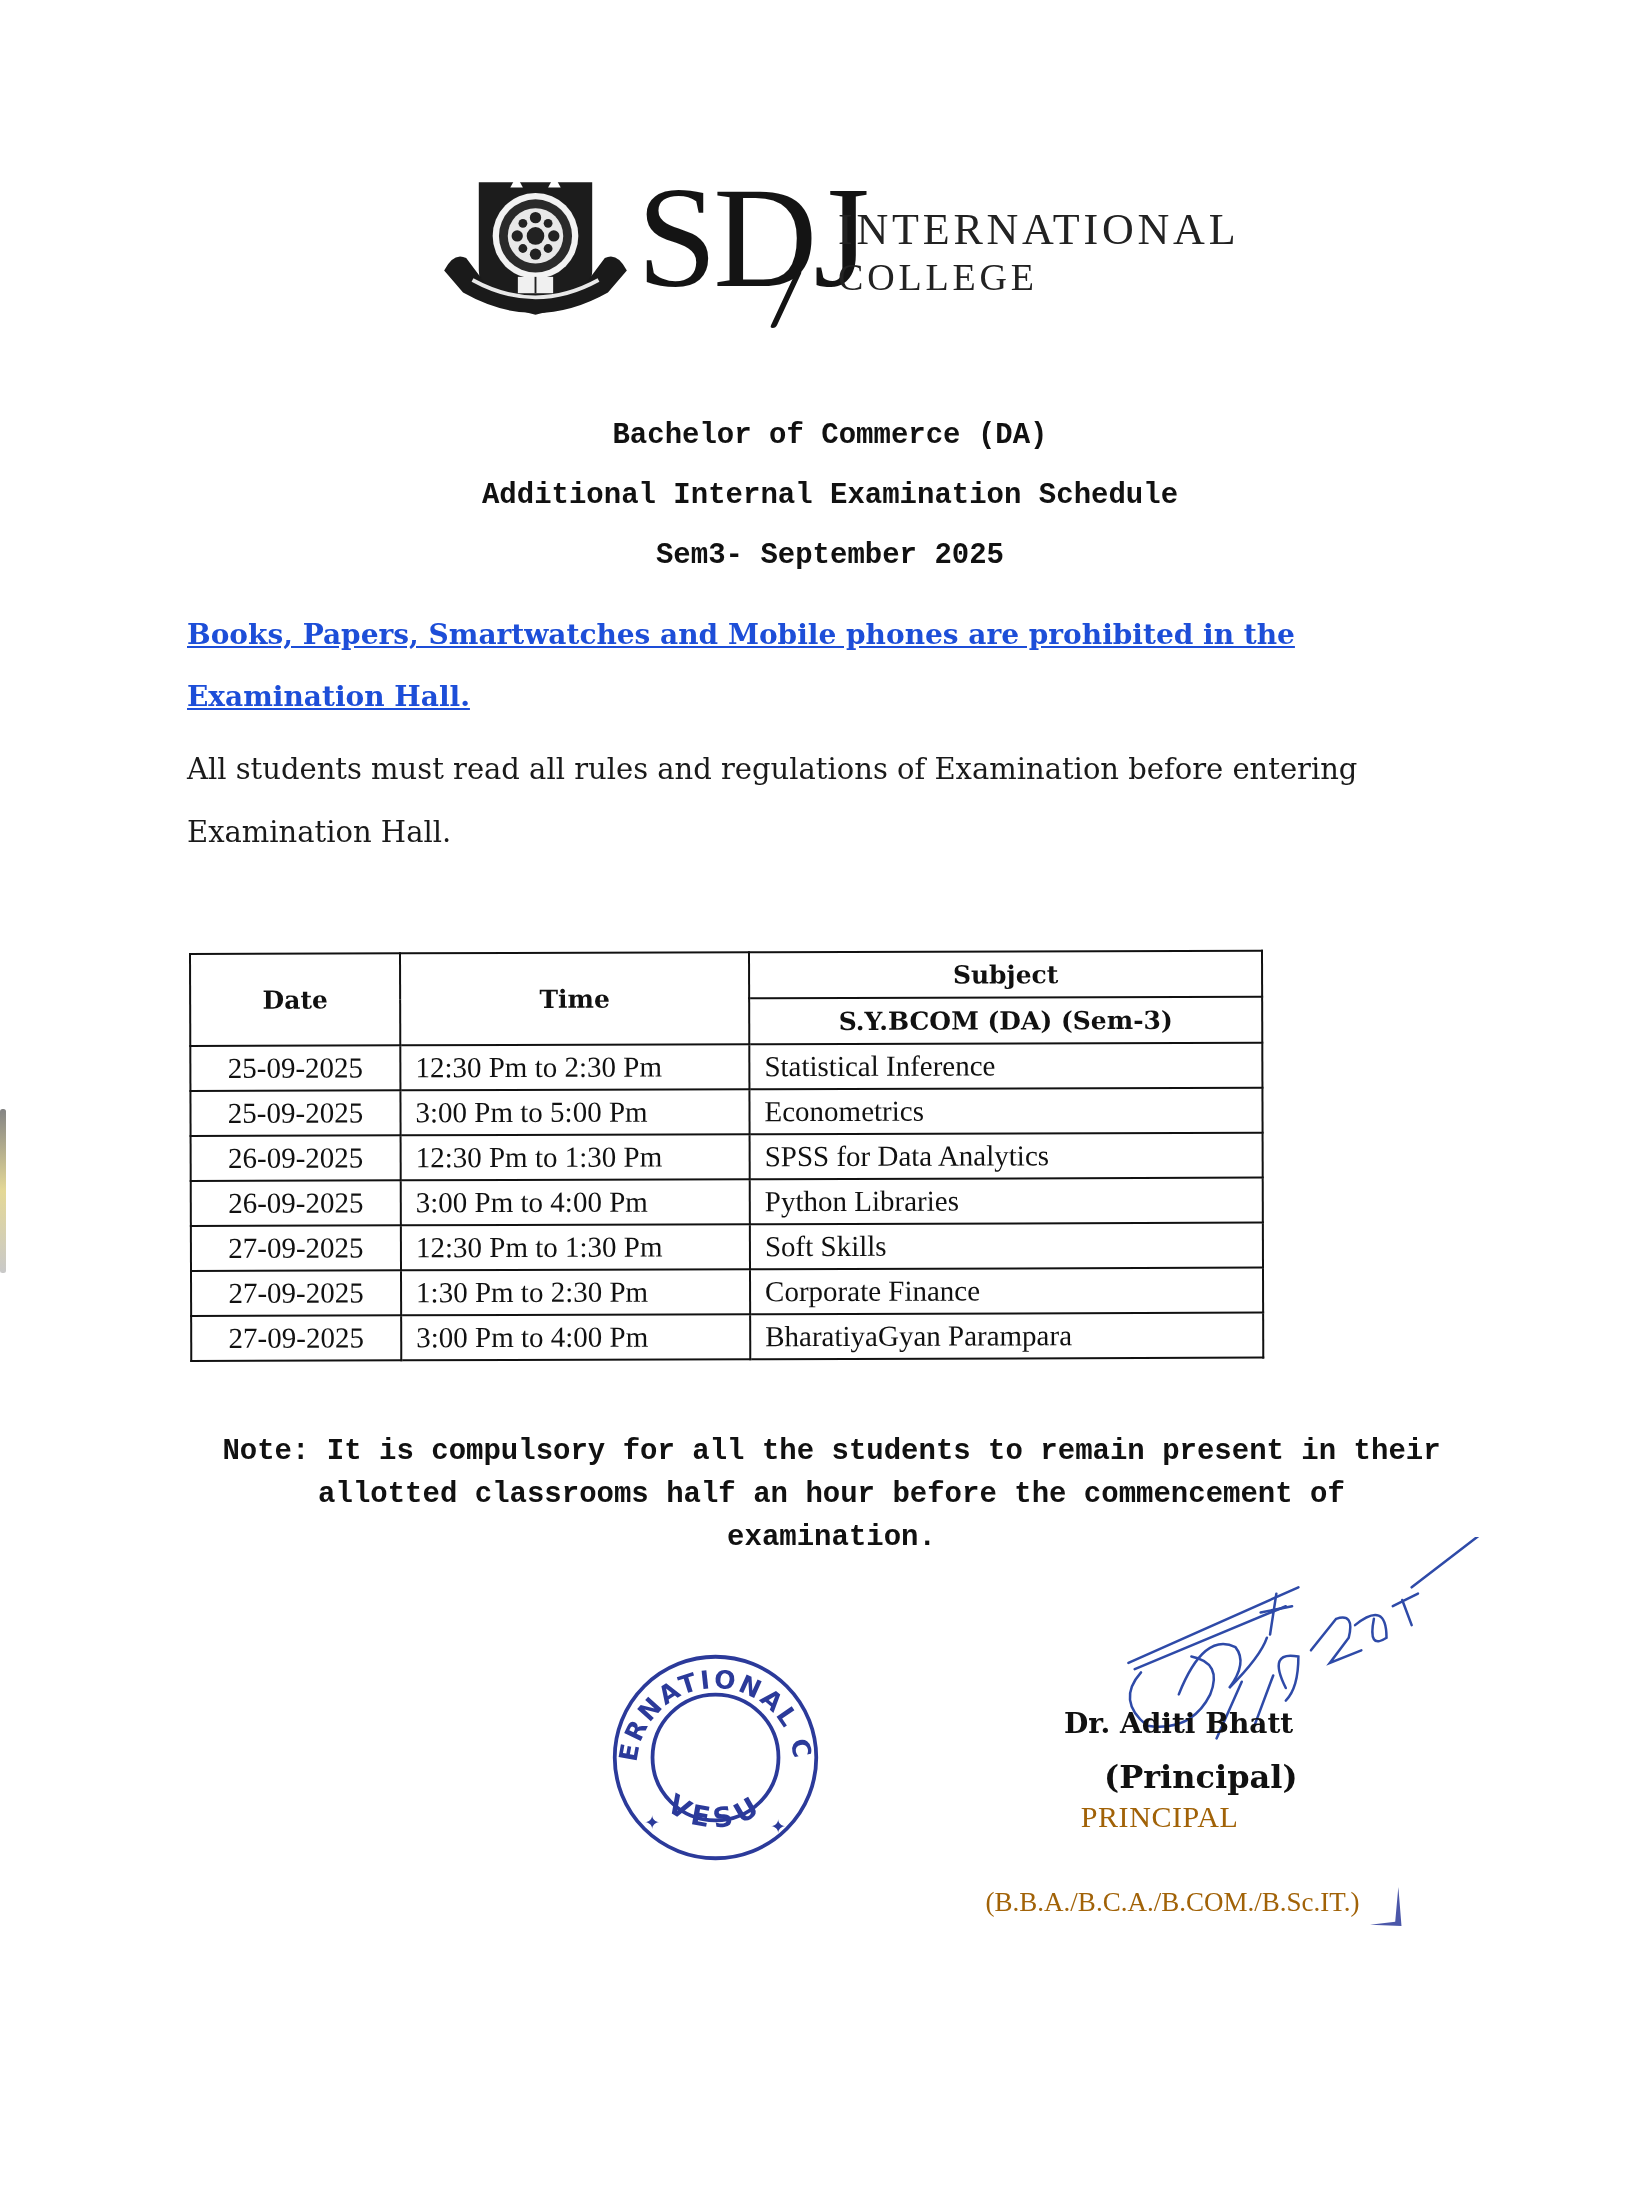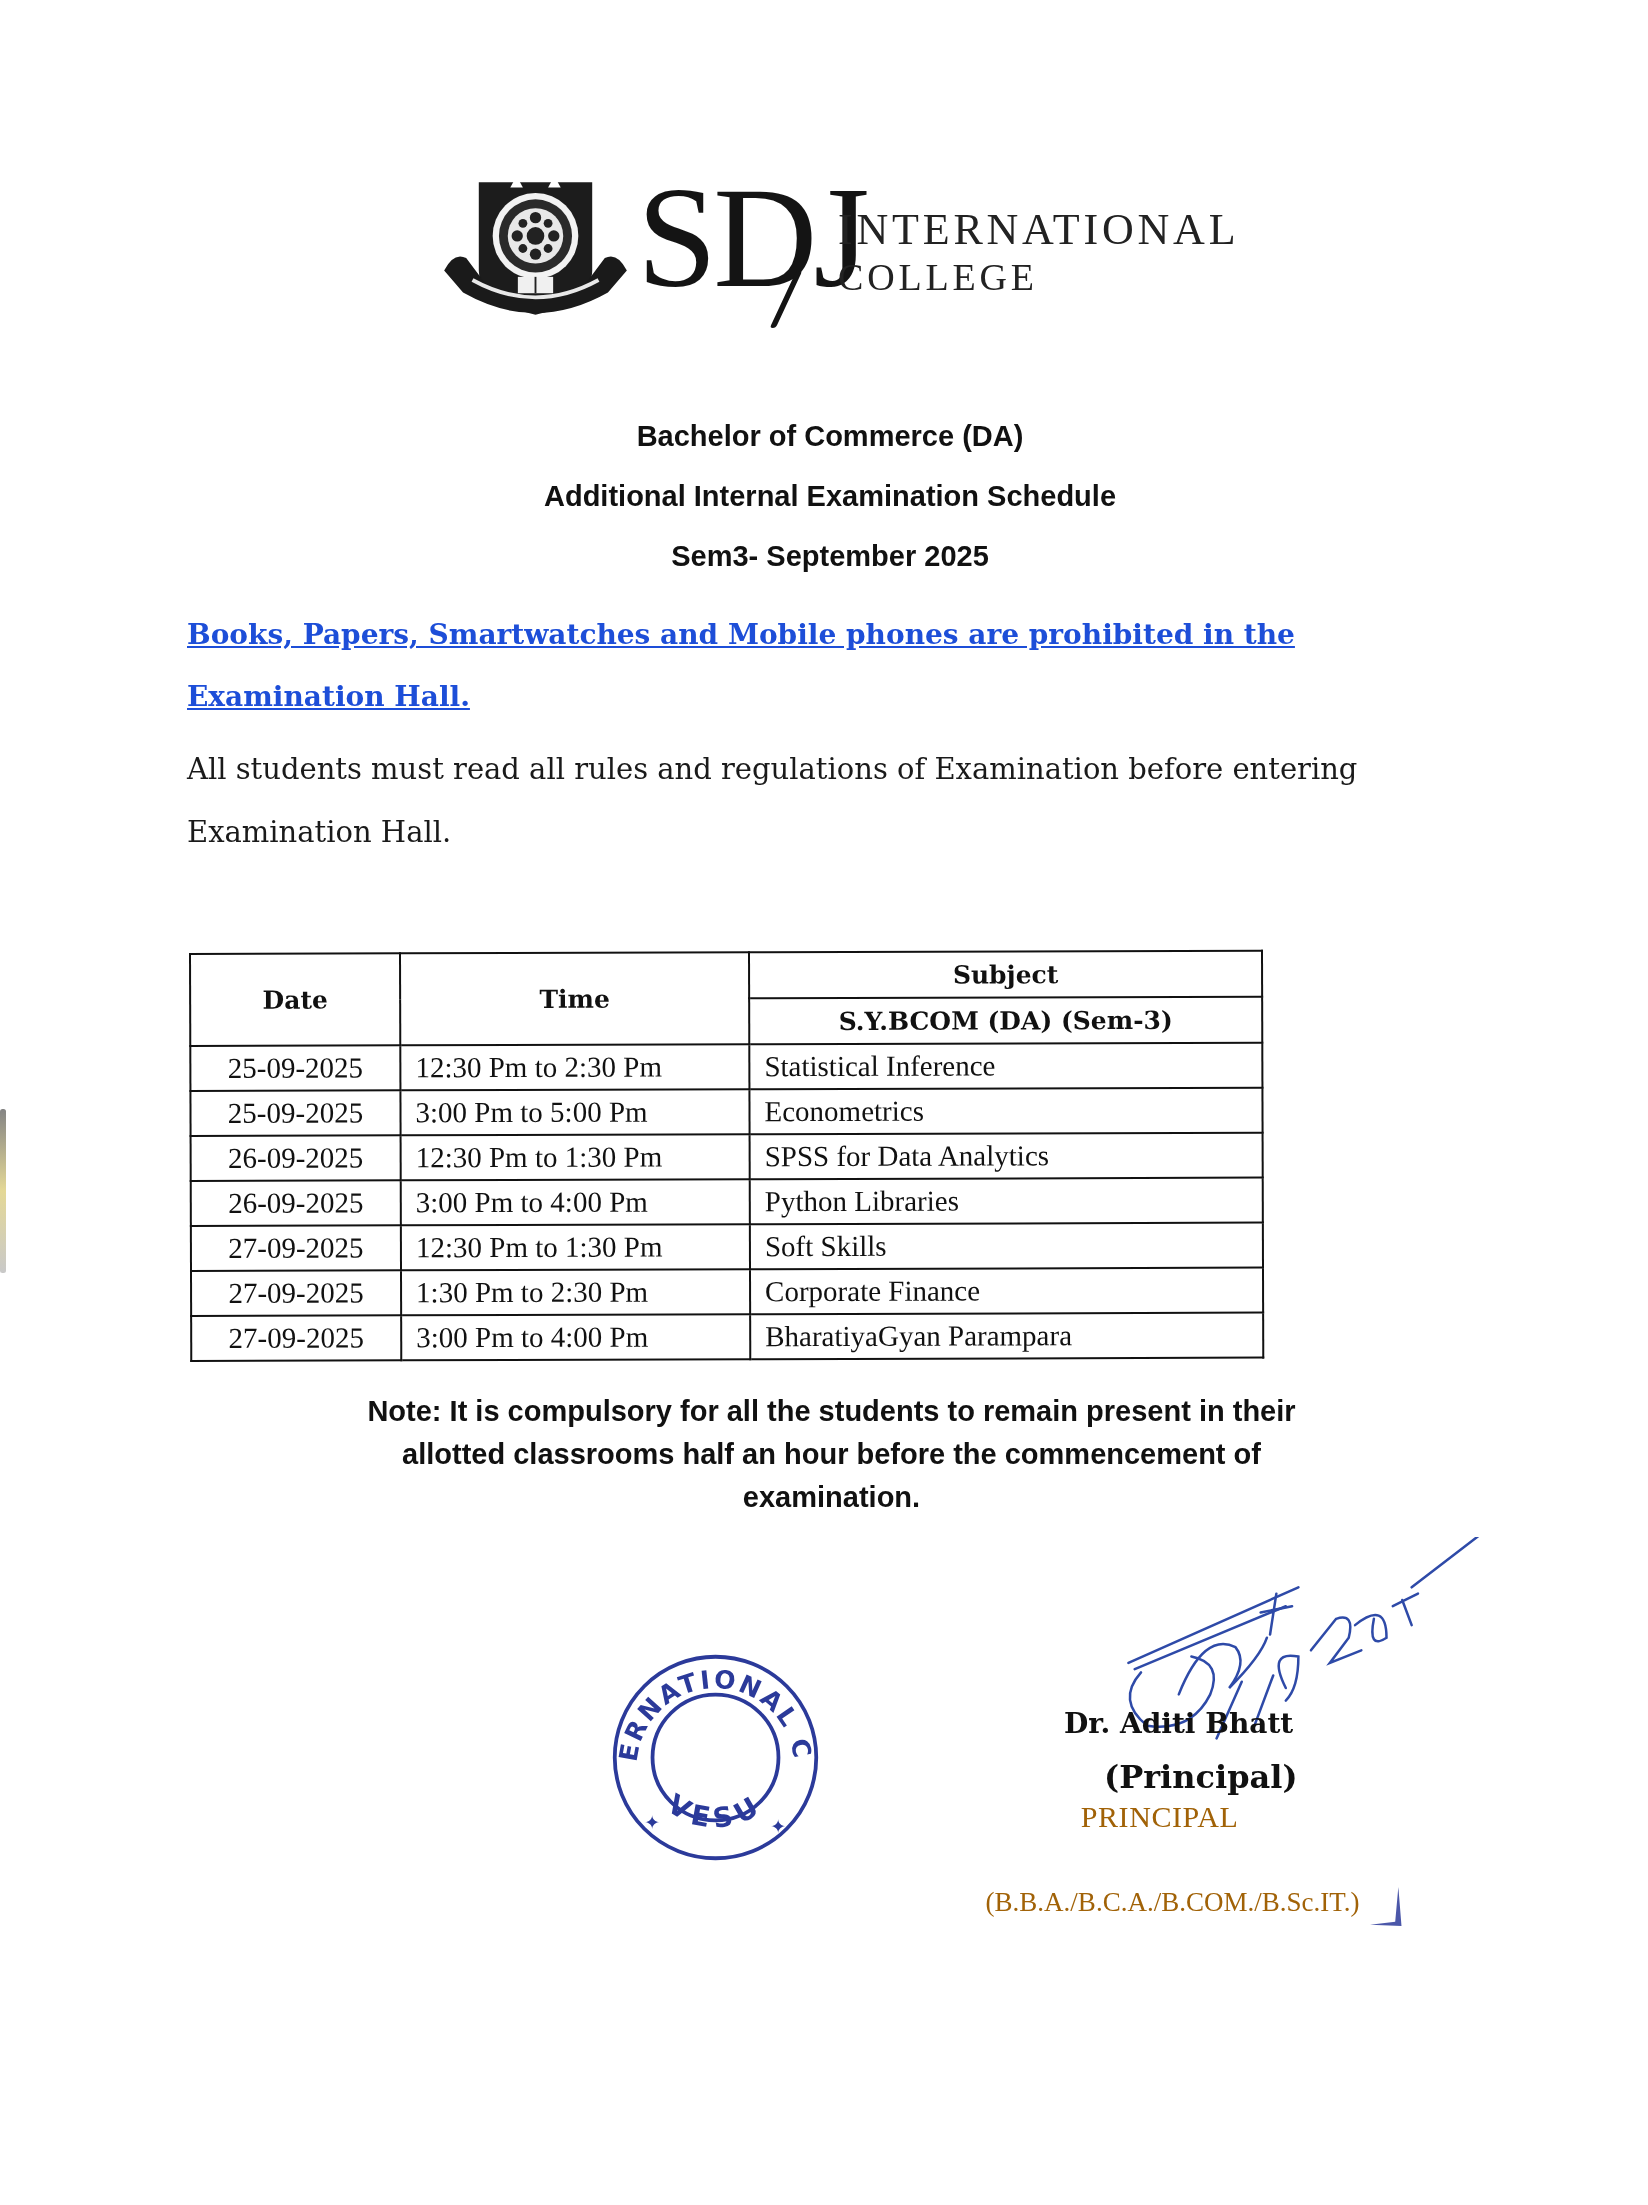--- a/index.html
+++ b/index.html
@@ -25,21 +25,21 @@
     .intl {
       position: absolute; left: 403px; top: 38px; font-family: "Liberation Serif", serif;
       font-size: 44px; letter-spacing: 3.8px; color: #222; line-height: 1;
     }
     .college-word {
       position: absolute; left: 403px; top: 88px; font-family: "Liberation Serif", serif;
       font-size: 38px; letter-spacing: 3.8px; color: #222; line-height: 1;
     }
     .headings { position: absolute; left: 0; width: 1648px; text-align: center; top: 406px; }
     .heading-line {
-      font-family: Liberation Sans, sans-serif; font-weight: bold; font-size: 29px; color: #111; line-height: 60px; display: block; margin-left: 12px;
+      font-family: Liberation Mono, monospace; font-weight: bold; font-size: 29px; color: #111; line-height: 60px; display: block; margin-left: 12px;
     }
     .warning {
       position: absolute; left: 187px; top: 604px; width: 1273px;
       font-family: "DejaVu Serif", serif; font-weight: bold; font-size: 28px; line-height: 62px; color: #1d4ed8; text-decoration: underline;
     }
     .instruction {
       position: absolute; left: 187px; top: 738px; width: 1248px;
       font-family: "DejaVu Serif", serif; font-size: 29px; line-height: 63px; color: #1a1a1a;
     }
     table.schedule {
@@ -52,22 +52,22 @@
     }
     table.schedule td {
       font-family: "Liberation Serif", serif; font-size: 29px; height: 43px; color: #111;
     }
     .col-date { width: 208px; text-align: center; }
     .col-time { width: 333px; padding-left: 14px !important; }
     .col-subj { padding-left: 14px !important; }
     th.hdr-tall { height: 88px; }
     th.hdr-sub { height: 44px; }
     .note {
-      position: absolute; left: 214px; width: 1235px; top: 1390px; text-align: center;
-      font-family: Liberation Sans, sans-serif; font-weight: bold; font-size: 29px; line-height: 43px; color: #111;
+      position: absolute; left: 214px; width: 1235px; top: 1430px; text-align: center;
+      font-family: Liberation Mono, monospace; font-weight: bold; font-size: 29px; line-height: 43px; color: #111;
     }
     .stamp { position: absolute; left: 599px; top: 1641px; width: 233px; height: 233px; }
     .sign-block { position: absolute; left: 933px; top: 1537px; width: 567px; height: 410px; }
     .signature { position: absolute; left: 126px; top: 0; width: 441px; height: 214px; }
     .signer-name {
       position: absolute; left: 131px; top: 170px; font-family: "DejaVu Serif", serif; font-weight: bold;
       font-size: 28px; color: #111; text-align: right;
     }
     .signer-role {
       position: absolute; left: 171px; top: 221px; font-family: "DejaVu Serif", serif; font-weight: bold;

